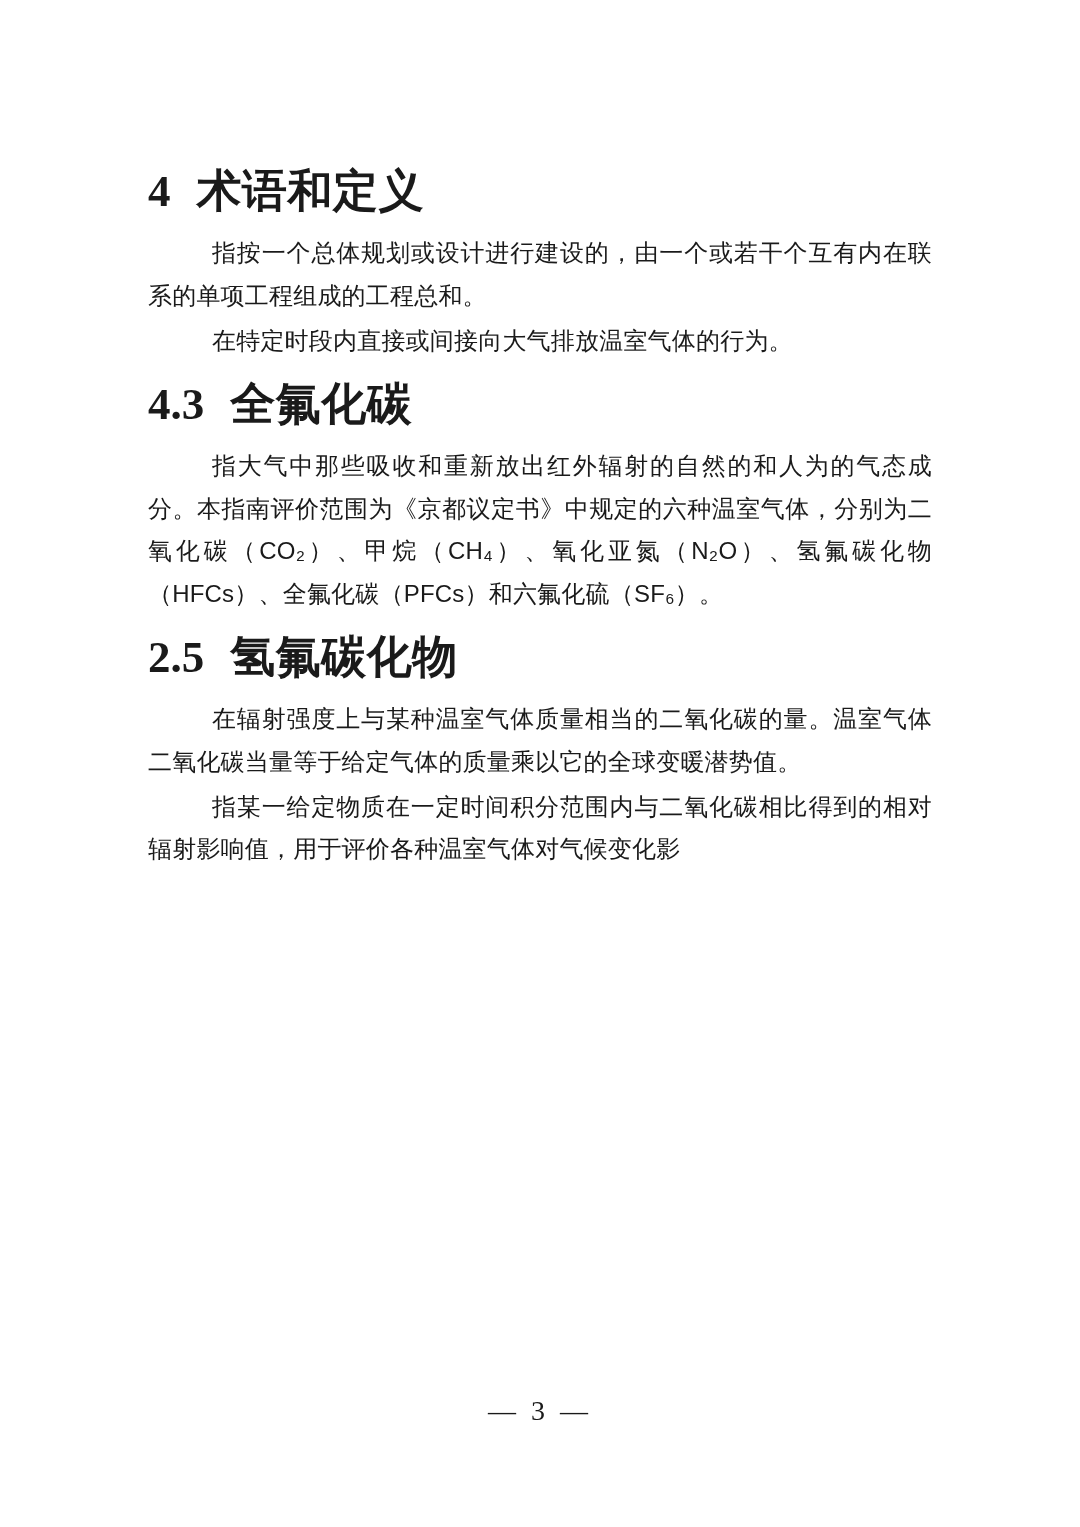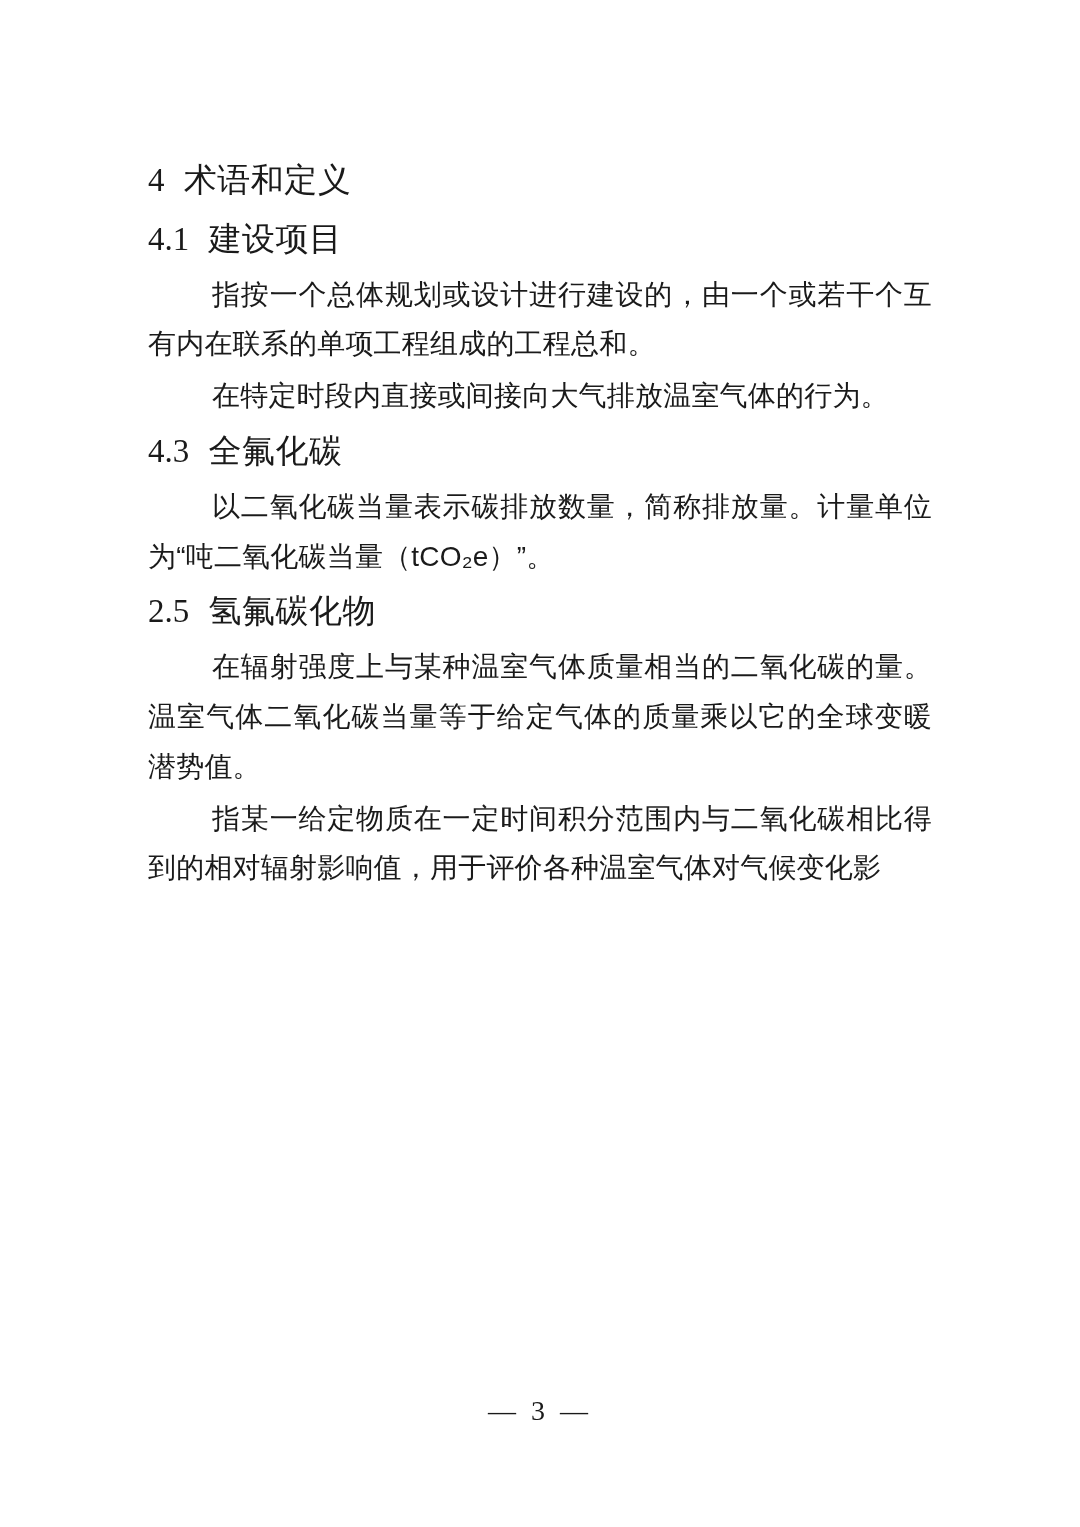--- a/index.html
+++ b/index.html
@@ -17,33 +17,33 @@
     box-sizing: border-box;
     overflow: hidden;
   }
   .content {
     position: absolute;
     left: 148px;
     top: 152px;
     width: 784px;
   }
   .heading {
-    font-size: 33px;
+    font-size: 45px;
     line-height: 1.72;
     letter-spacing: 0.5px;
     margin: 0 0 2px 0;
-    font-weight: normal;
+    font-weight: bold;
     font-family: "Liberation Sans", "DejaVu Sans", sans-serif;
   }
   .heading .num {
     font-family: "Liberation Serif", "DejaVu Serif", serif;
     letter-spacing: 0;
   }
   .para {
-    font-size: 28px;
+    font-size: 24px;
     line-height: 1.78;
     text-align: justify;
     text-justify: inter-ideograph;
     margin: 0 0 2px 0;
     text-indent: 64px;
     font-family: "Liberation Sans", "DejaVu Sans", sans-serif;
     letter-spacing: 0.2px;
   }
   .footer {
     position: absolute;
@@ -60,36 +60,33 @@
 </head>
 <body>
 
 <div class="page">
   <div class="content">
 
     <h2 class="heading">
       <span class="num">4</span>&nbsp;&nbsp;<span>术语和定义</span>
     </h2>
 
-    <h3 class="heading">
-      <span class="num">4.1</span>&nbsp;&nbsp;<span>建设项目</span>
-    </h3>
 
     <p class="para">指按一个总体规划或设计进行建设的，由一个或若干个互有内在联系的单项工程组成的工程总和。</p>
 
 
     <p class="para">在特定时段内直接或间接向大气排放温室气体的行为。</p>
 
     <h3 class="heading">
       <span class="num">4.3</span>&nbsp;&nbsp;<span>全氟化碳</span>
     </h3>
 
+    <p class="para">指大气中那些吸收和重新放出红外辐射的自然的和人为的气态成分。本指南评价范围为《京都议定书》中规定的六种温室气体，分别为二氧化碳（CO₂）、甲烷（CH₄）、氧化亚氮（N₂O）、氢氟碳化物（HFCs）、全氟化碳（PFCs）和六氟化硫（SF₆）。</p>
 
 
-    <p class="para">以二氧化碳当量表示碳排放数量，简称排放量。计量单位为“吨二氧化碳当量（tCO₂e）”。</p>
 
     <h3 class="heading">
       <span class="num">2.5</span>&nbsp;&nbsp;<span>氢氟碳化物</span>
     </h3>
 
     <p class="para">在辐射强度上与某种温室气体质量相当的二氧化碳的量。温室气体二氧化碳当量等于给定气体的质量乘以它的全球变暖潜势值。</p>
 
 
     <p class="para">指某一给定物质在一定时间积分范围内与二氧化碳相比得到的相对辐射影响值，用于评价各种温室气体对气候变化影</p>
 

